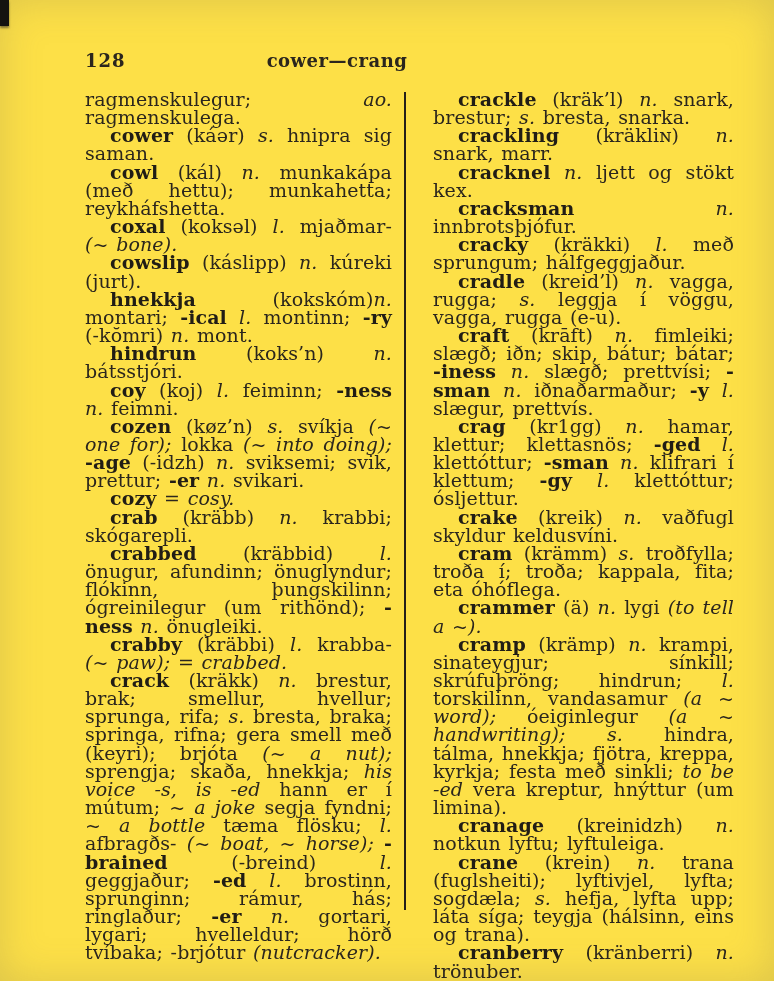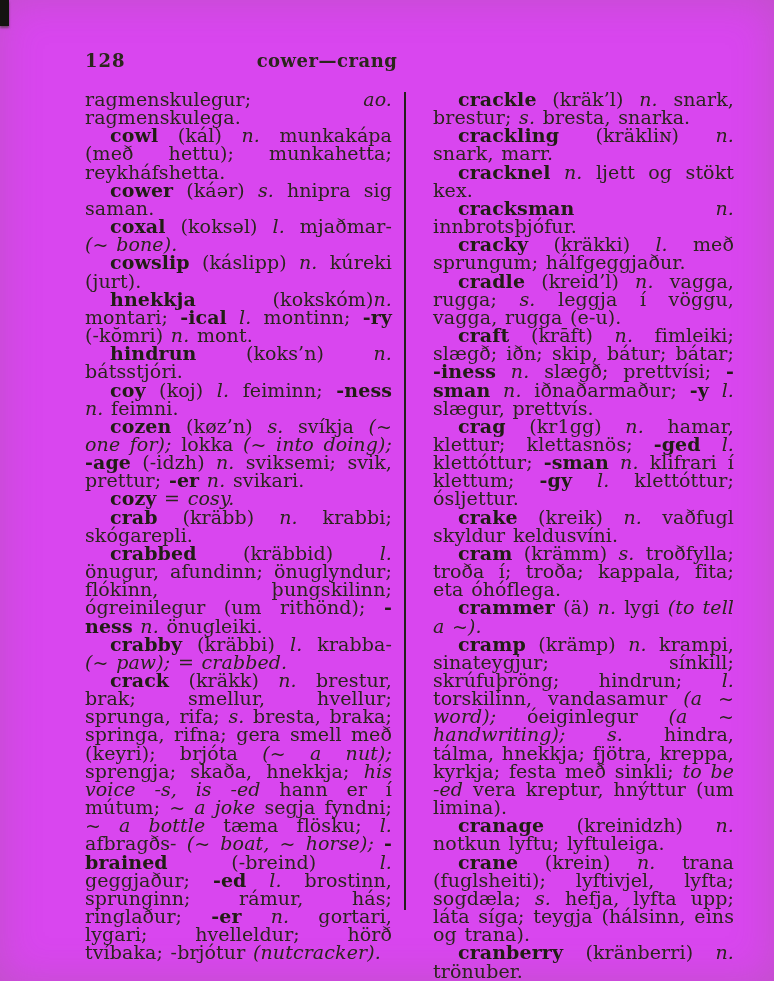--- a/index.html
+++ b/index.html
@@ -1,36 +1,36 @@
 <!DOCTYPE html>
 <html><head>
 <meta charset="utf-8">
 <style>
   html,body{margin:0;padding:0;}
   body{background:#b9b4a6;}
   .page{
     position:relative;
     width:774px;height:981px;
-    background:#d946ef;
+    background:#fde047;
     overflow:hidden;
     font-family:"DejaVu Serif", serif;
     color:#2b261d;
     box-shadow:inset 0 0 40px rgba(120,110,85,0.25);
   }
   .corner-mark{
     position:absolute;left:0;top:0;width:9px;height:26px;
     background:#141310;
     box-shadow:0 2px 2px rgba(60,55,40,.6);
   }
   .page-number{
     position:absolute;left:85px;top:50px;
     font-size:18px;font-weight:bold;letter-spacing:1px;
   }
   .running-head{
-    position:absolute;left:227px;top:50px;width:200px;
+    position:absolute;left:237px;top:50px;width:200px;
     text-align:center;font-size:18px;font-weight:bold;
     letter-spacing:0.5px;
   }
   .column-divider{
     position:absolute;left:404px;top:92px;
     width:2px;height:818px;background:#24201a;
   }
   .col{
     position:absolute;top:90px;
     text-align:justify;
@@ -48,22 +48,22 @@
 </head>
 <body>
 
 <div class="page">
   <div class="corner-mark"></div>
   <div class="page-number">128</div>
   <div class="running-head">cower—crang</div>
   <div class="column-divider"></div>
   <div class="col col-left">
       <p class="entry cont"><span class="n">ragmenskulegur; </span><span class="i">ao.</span><span class="n"> ragmenskulega.</span></p>
+      <p class="entry"><span class="b">cower</span><span class="n"> (káər) </span><span class="i">s.</span><span class="n"> hnipra sig saman.</span></p>
       <p class="entry"><span class="b">cowl</span><span class="n"> (kál) </span><span class="i">n.</span><span class="n"> munkakápa (með hettu); munkahetta; reykháfshetta.</span></p>
-      <p class="entry"><span class="b">cower</span><span class="n"> (káər) </span><span class="i">s.</span><span class="n"> hnipra sig saman.</span></p>
       <p class="entry"><span class="b">coxal</span><span class="n"> (koksəl) </span><span class="i">l.</span><span class="n"> mjaðmar- </span><span class="i">(~ bone).</span></p>
       <p class="entry"><span class="b">cowslip</span><span class="n"> (káslipp) </span><span class="i">n.</span><span class="n"> kúreki (jurt).</span></p>
       <p class="entry"><span class="b">hnekkja</span><span class="n"> (kokskóm)</span><span class="i">n.</span><span class="n"> montari; </span><span class="b">-ical</span><span class="n"> </span><span class="i">l.</span><span class="n"> montinn; </span><span class="b">-ry</span><span class="n"> (-kŏmri) </span><span class="i">n.</span><span class="n"> mont.</span></p>
       <p class="entry"><span class="b">hindrun</span><span class="n"> (koks’n) </span><span class="i">n.</span><span class="n"> bátsstjóri.</span></p>
       <p class="entry"><span class="b">coy</span><span class="n"> (koj) </span><span class="i">l.</span><span class="n"> feiminn; </span><span class="b">-ness</span><span class="n"> </span><span class="i">n.</span><span class="n"> feimni.</span></p>
       <p class="entry"><span class="b">cozen</span><span class="n"> (køz’n) </span><span class="i">s.</span><span class="n"> svíkja </span><span class="i">(~ one for);</span><span class="n"> lokka </span><span class="i">(~ into doing);</span><span class="n"> </span><span class="b">-age</span><span class="n"> (-idzh) </span><span class="i">n.</span><span class="n"> sviksemi; svik, prettur; </span><span class="b">-er</span><span class="n"> </span><span class="i">n.</span><span class="n"> svikari.</span></p>
       <p class="entry"><span class="b">cozy</span><span class="n"> = </span><span class="i">cosy.</span></p>
       <p class="entry"><span class="b">crab</span><span class="n"> (kräbb) </span><span class="i">n.</span><span class="n"> krabbi; skógarepli.</span></p>
       <p class="entry"><span class="b">crabbed</span><span class="n"> (kräbbid) </span><span class="i">l.</span><span class="n"> önugur, afundinn; önuglyndur; flókinn, þungskilinn; ógreinilegur (um rithönd); </span><span class="b">-ness</span><span class="n"> </span><span class="i">n.</span><span class="n"> önugleiki.</span></p>
       <p class="entry"><span class="b">crabby</span><span class="n"> (kräbbi) </span><span class="i">l.</span><span class="n"> krabba- </span><span class="i">(~ paw);</span><span class="n"> = </span><span class="i">crabbed.</span></p>

